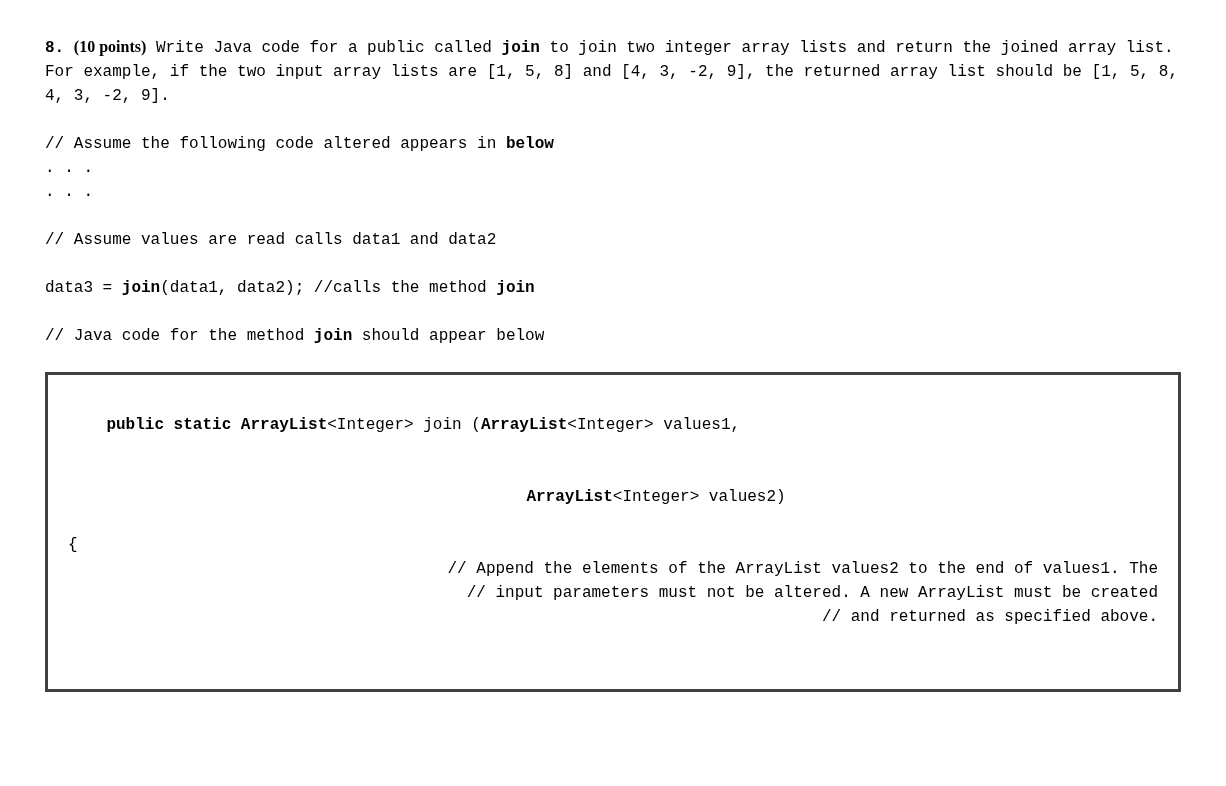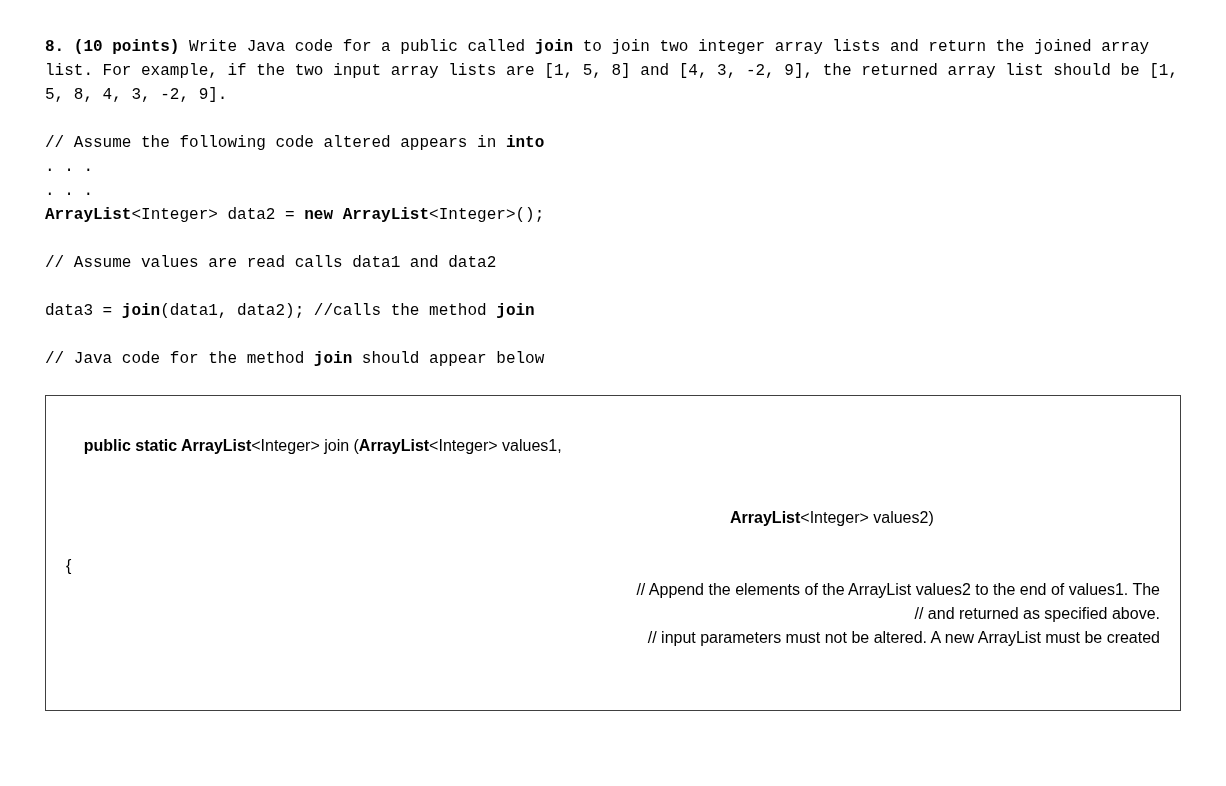--- a/index.html
+++ b/index.html
@@ -14,73 +14,70 @@
       line-height: 1.5;
       padding: 35px 45px;
       color: #000000;
       width: 1226px;
     }
     .question-number {
       font-weight: bold;
     }
     .points {
       font-weight: bold;
+      font-family: Liberation Serif, serif;
     }
     .bold {
       font-weight: bold;
     }
     .problem-text {
       margin-bottom: 24px;
     }
     .comment-line {
       margin-bottom: 0;
     }
     .dots-line {
       margin-bottom: 0;
     }
     .code-block {
       margin-bottom: 24px;
     }
     .method-box {
-      border: 1px solid #404040;
+      border: 3px solid #404040;
       margin-top: 8px;
       padding: 14px 20px 60px 20px;
-      font-family: Liberation Sans, sans-serif;
+      font-family: Liberation Mono, monospace;
     }
     .method-line {
       white-space: pre;
     }
     .indent1 {
       padding-left: 28px;
       text-align: right;
     }
     .sig-line2 {
       padding-left: 420px;
-      text-align: center;
     }
   </style>
 </head>
 <body>
 
 <div class="problem-text">
   <span class="question-number">8.</span>
   <span> </span>
   <span class="points">(10 points)</span>
   <span> Write Java code for a public called </span><span class="bold">join</span><span> to join two integer array lists and return the joined array list. For example, if the two input array lists are [1, 5, 8] and [4, 3, -2, 9], the returned array list should be [1, 5, 8, 4, 3, -2, 9].</span>
 </div>
 
 <div class="code-block">
   <div class="comment-line">
-    <span>// Assume the following code altered appears in </span><span class="bold">into</span>
+    <span>// Assume the following code altered appears in </span><span class="bold">below</span>
   </div>
   <div class="dots-line">. . .</div>
   <div class="dots-line">. . .</div>
-  <div>
-    <span class="bold">ArrayList</span><span>&lt;Integer&gt; data2 = </span><span class="bold">new ArrayList</span><span>&lt;Integer&gt;();</span>
-  </div>
 </div>
 
 <div class="code-block">// Assume values are read calls data1 and data2</div>
 
 <div class="code-block">
   <span>data3 = </span><span class="bold">join</span><span>(data1, data2); //calls the method </span><span class="bold">join</span>
 </div>
 
 <div class="code-block">
   <span>// Java code for the method </span><span class="bold">join</span><span> should appear below</span>
@@ -88,15 +85,15 @@
 
 <div class="method-box">
   <div class="method-line">
     <span class="bold">public static ArrayList</span><span>&lt;Integer&gt; join (</span><span class="bold">ArrayList</span><span>&lt;Integer&gt; values1,</span>
   </div>
   <div class="method-line sig-line2">
     <span class="bold">ArrayList</span><span>&lt;Integer&gt; values2)</span>
   </div>
   <div class="method-line">{</div>
   <div class="method-line indent1">// Append the elements of the ArrayList values2 to the end of values1. The</div>
+  <div class="method-line indent1">// input parameters must not be altered. A new ArrayList must be created</div>
   <div class="method-line indent1">// and returned as specified above.</div>
-  <div class="method-line indent1">// input parameters must not be altered. A new ArrayList must be created</div>
 </div>
 
 </body></html>

